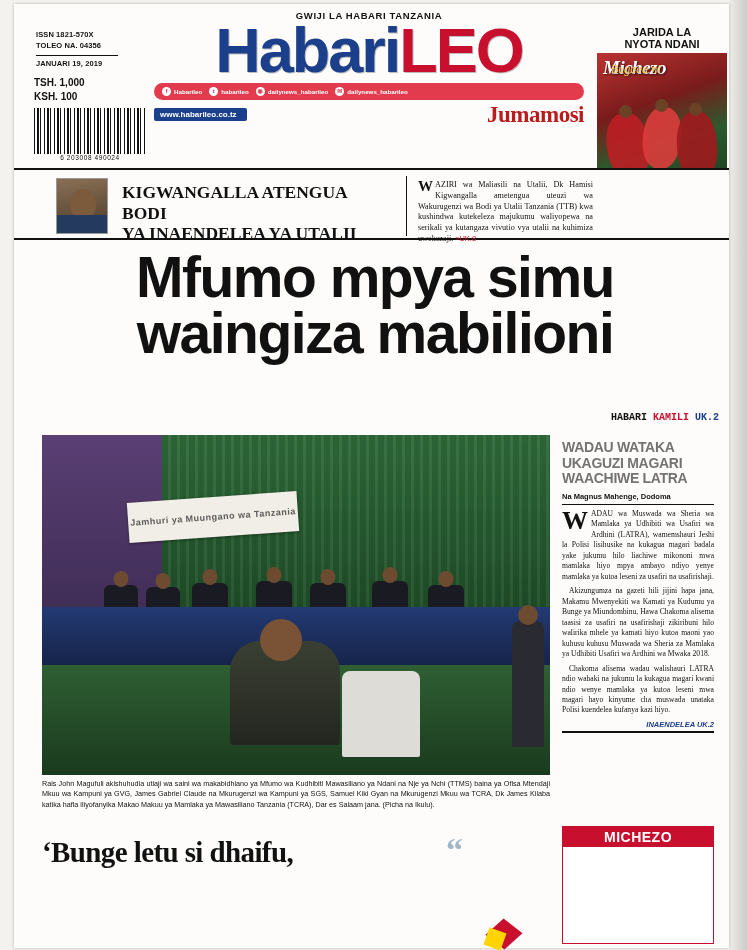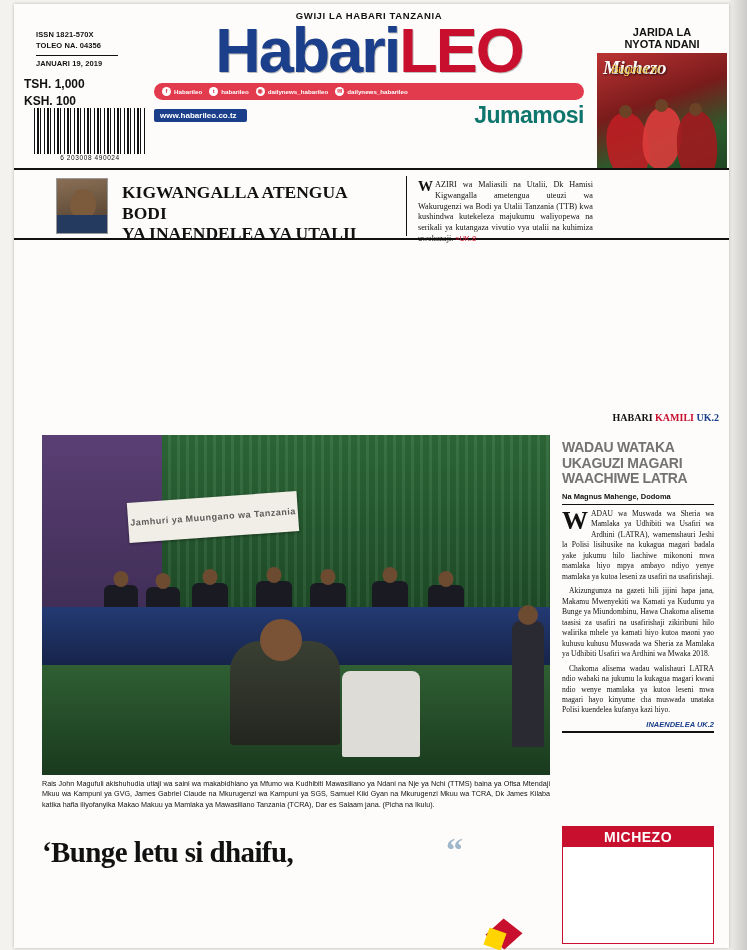--- a/index.html
+++ b/index.html
@@ -50,23 +50,23 @@
     letter-spacing: 0.1px;
   }
   .issue-block .sep {
     display: block;
     border-top: 1px solid #111;
     margin: 3px 0 3px 0;
     width: 82px;
   }
   .price-block {
     position: absolute;
-    left: 10px; top: 72px;
-    font-family: "Liberation Sans", sans-serif;
-    font-size: 12px;
+    left: 20px; top: 72px;
+    font-family: "Liberation Sans", sans-serif;
+    font-size: 10px;
     font-weight: bold;
     line-height: 1.4;
     color: #111;
   }
   .barcode {
     position: absolute;
     left: 20px; top: 104px;
     width: 112px; height: 46px;
     background:
       repeating-linear-gradient(to right,
@@ -152,24 +152,24 @@
   .url-text {
     background: #1b3f8b;
     color: #fff;
     font-family: "Liberation Sans", sans-serif;
     font-size: 8px;
     font-weight: bold;
     padding: 2px 10px 2px 6px;
     border-radius: 2px;
   }
   .jumamosi {
-    font-family: Liberation Sans, sans-serif;
+    font-family: Liberation Serif, serif;
     font-size: 23px;
     font-weight: bold;
-    color: #0f766e;
+    color: #b91c1c;
     letter-spacing: -0.5px;
   }
 
   
   .promo {
     position: absolute;
     left: 583px; top: 22px;
     width: 130px; height: 186px;
   }
   .promo-title {
@@ -310,21 +310,21 @@
     font-weight: bold;
     font-size: 57px;
     line-height: 0.98;
     letter-spacing: -1.5px;
     color: #111;
     text-align: center;
   }
   .head-credit {
     position: absolute;
     right: 28px; top: 412px;
-    font-family: Liberation Serif, serif;
+    font-family: Liberation Mono, monospace;
     font-size: 10px;
     font-weight: bold;
     color: #111;
   }
   .head-credit .red { color: #c8102e; }
   .head-credit .pg { color: #1b3f8b; }
 
   
   .photo {
     position: absolute;
@@ -674,20 +674,24 @@
       <span>KIGWANGALLA ATENGUA BODI</span><br>
       <span>YA INAENDELEA YA UTALII</span>
     </div>
     <div class="sb-vline"></div>
     <div class="sb-body">
       <span class="dropcap">W</span><span>AZIRI wa Maliasili na Utalii, Dk Hamisi Kigwangalla ametengua uteuzi wa Wakurugenzi wa  Bodi ya Utalii Tanzania (TTB) kwa kushindwa kutekeleza majukumu waliyopewa na serikali ya kutangaza vivutio vya utalii na kuhimiza uwekezaji.</span>
       <span class="sb-ref">»UK.8</span>
     </div>
   </div>
 
+  <div class="main-head">
+    <span>Mfumo mpya simu</span><br>
+    <span>waingiza mabilioni</span>
+  </div>
   <div class="head-credit">
     <span>HABARI</span>
     <span class="red">KAMILI</span>
     <span class="pg">UK.2</span>
   </div>
 
   <div class="photo">
     <div class="ph-curtain"></div>
     <div class="ph-purple"></div>
     <div class="ph-banner">

